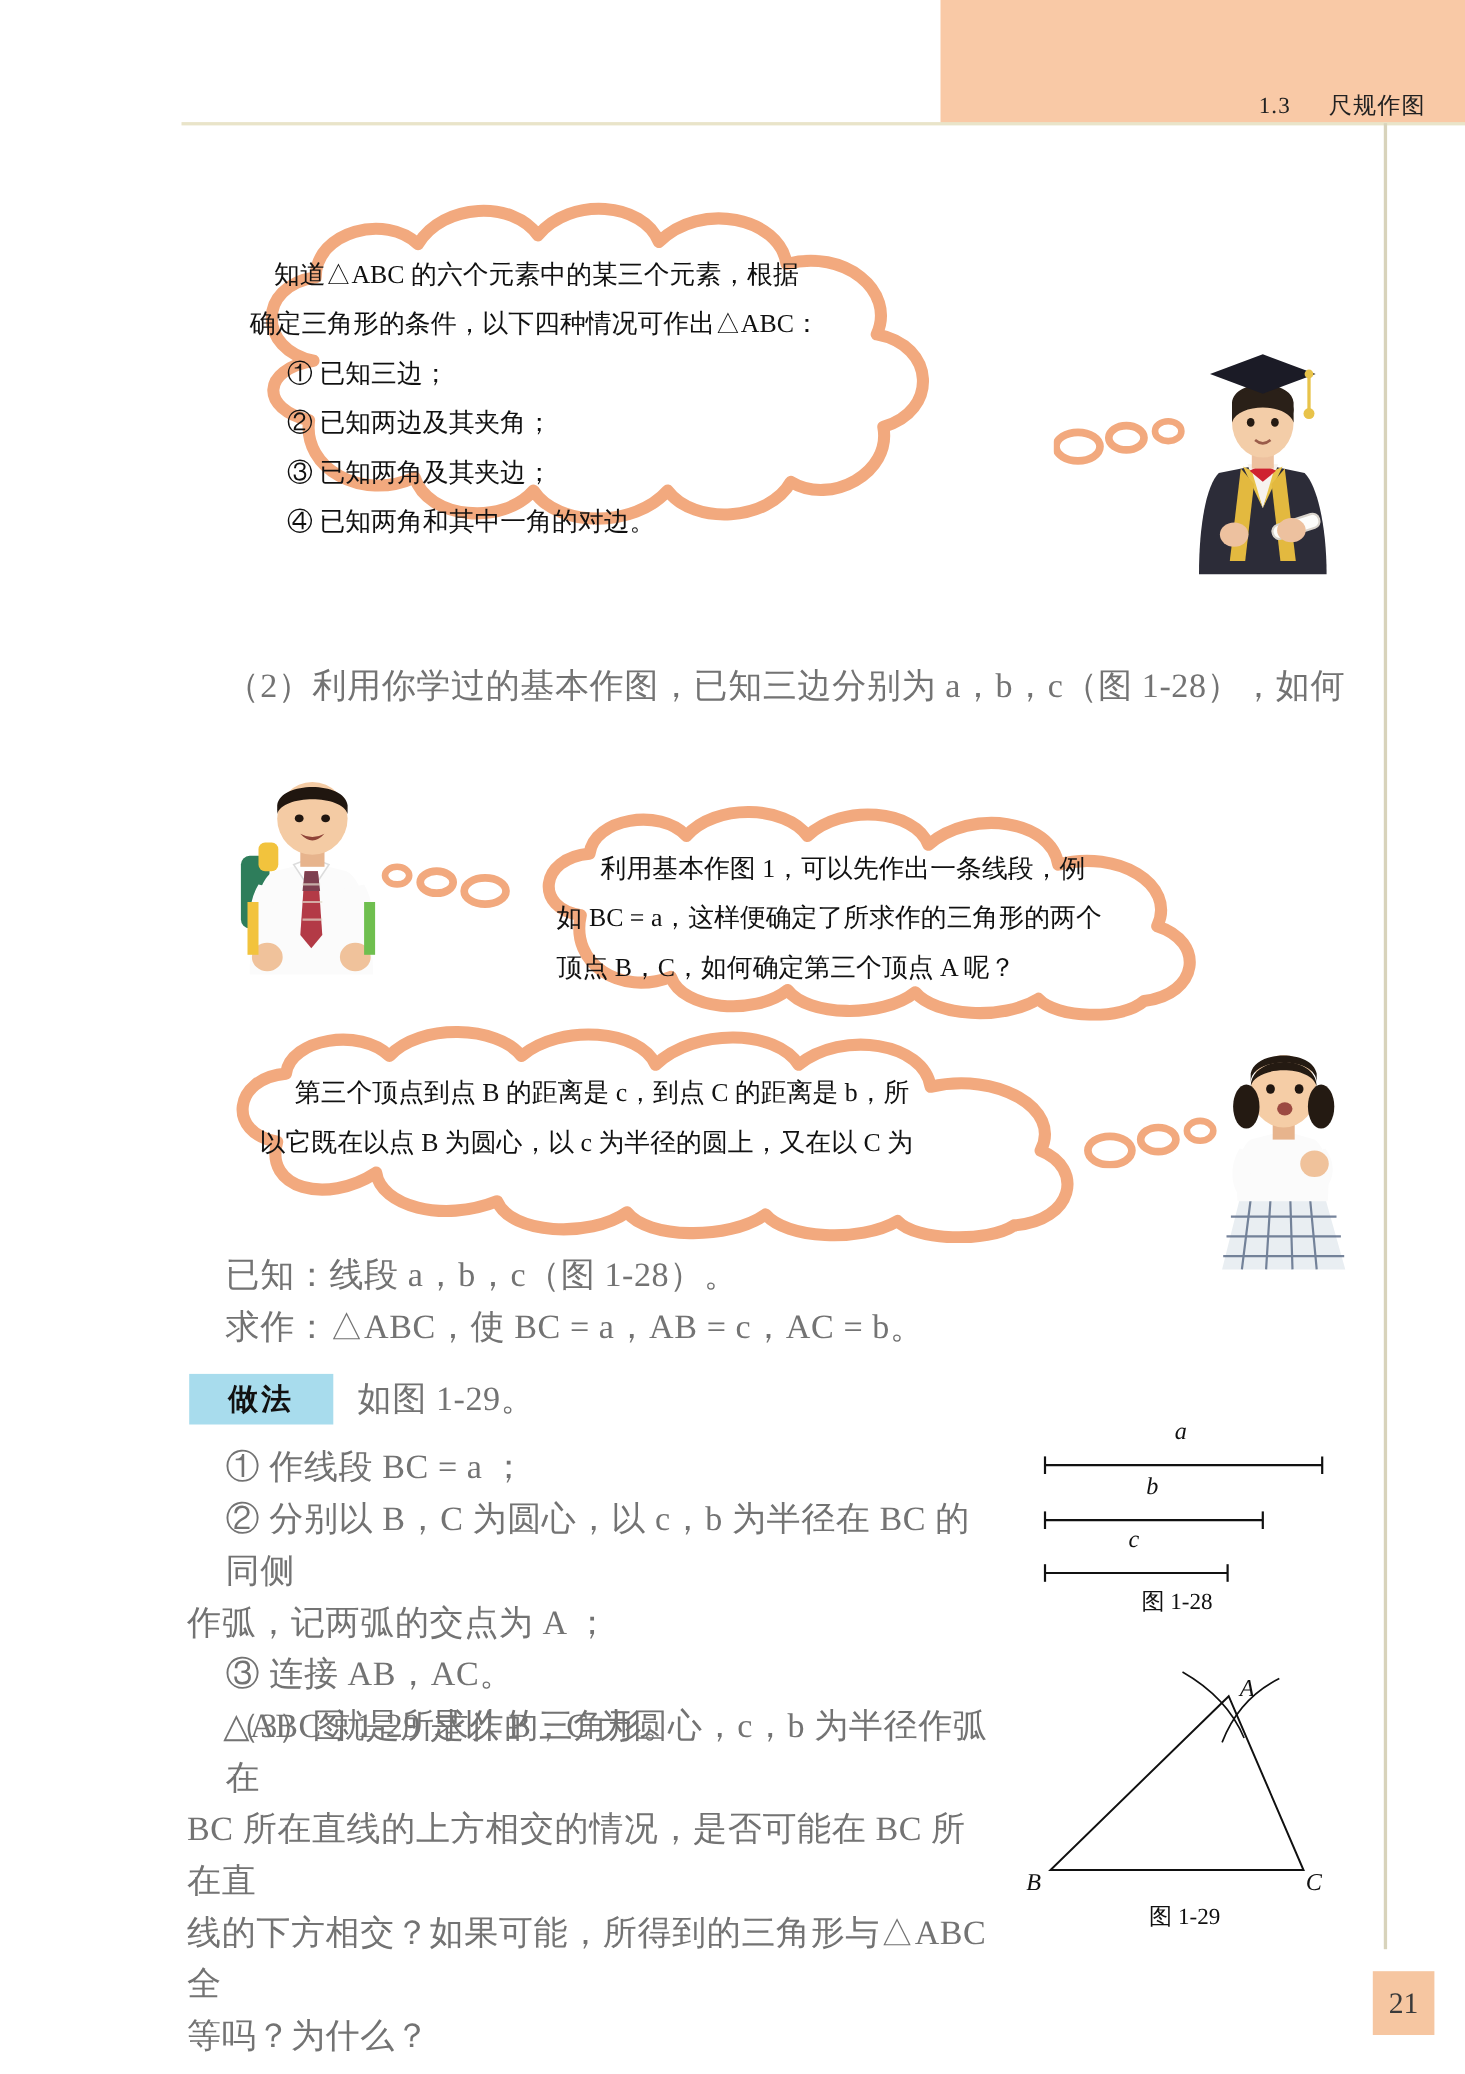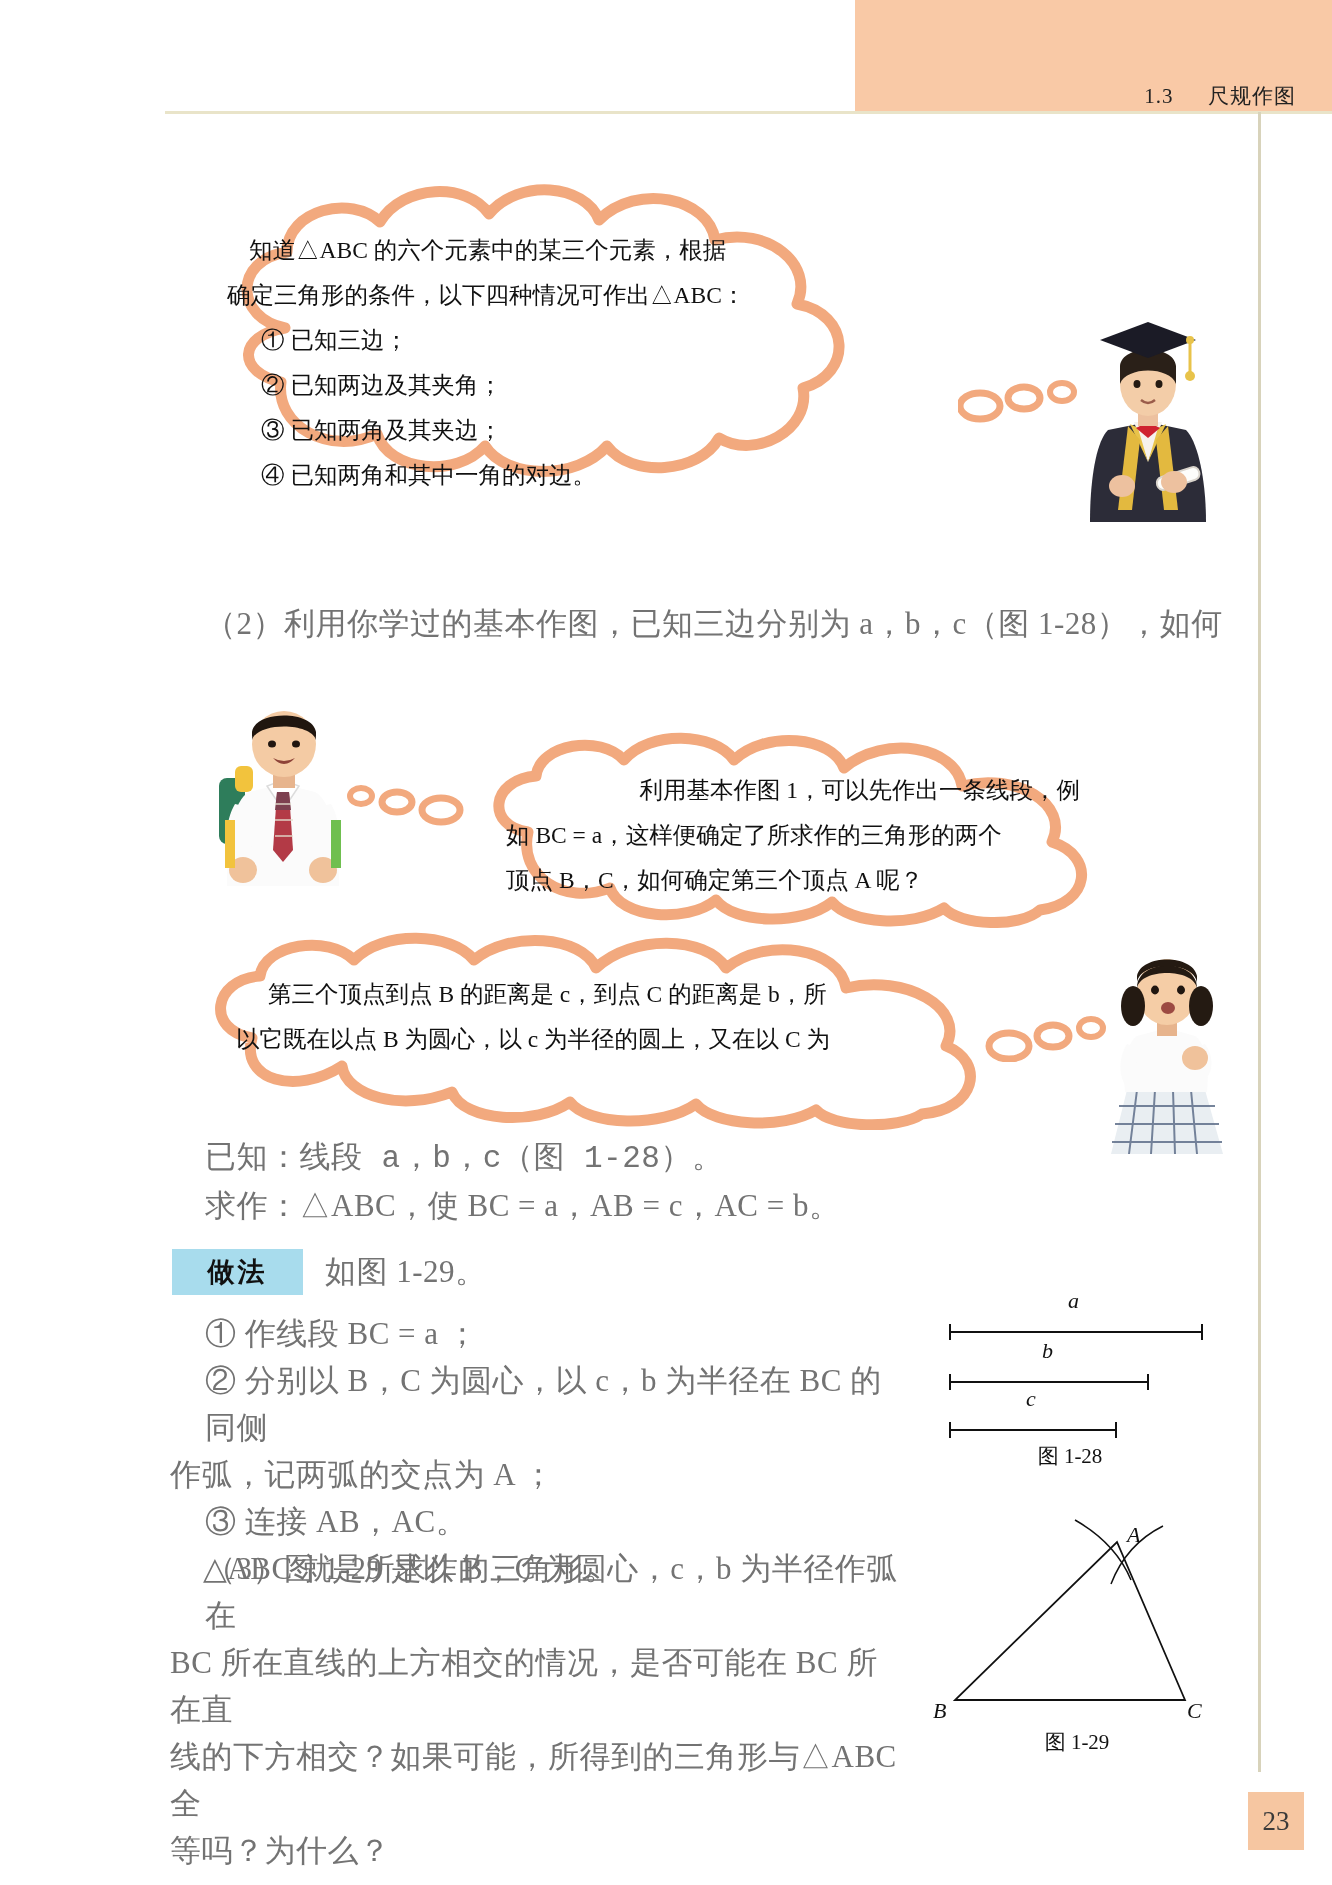--- a/index.html
+++ b/index.html
@@ -167,21 +167,21 @@
              C424,6 496,18 502,58
              C556,44 610,76 592,114
              C636,128 630,176 580,182
              C560,200 500,198 484,180
              C452,200 390,196 372,174
              C342,198 274,196 256,172
              C226,196 160,190 150,160
              C104,178 58,148 68,104 Z" fill="#ffffff" stroke="#f2a97e" stroke-width="11" stroke-linejoin="round"></path>
   </svg>
   <div class="inner" style="padding:40px 60px 0 60px;">
-    <p style="margin-left:26px;text-align:right;">利用基本作图 1，可以先作出一条线段，例</p>
+    <p style="margin-left:26px;">利用基本作图 1，可以先作出一条线段，例</p>
     <p style="margin-left:-14px;">如 BC = a，这样便确定了所求作的三角形的两个</p>
     <p style="margin-left:-14px;">顶点 B，C，如何确定第三个顶点 A 呢？</p>
   </div>
 </div>
 <svg style="position:absolute;left:335px;top:780px;" width="130" height="48">
   <ellipse cx="106" cy="30" rx="19" ry="12" fill="#fff" stroke="#f2a97e" stroke-width="7"></ellipse>
   <ellipse cx="62" cy="22" rx="15" ry="10" fill="#fff" stroke="#f2a97e" stroke-width="7"></ellipse>
   <ellipse cx="26" cy="16" rx="11" ry="8" fill="#fff" stroke="#f2a97e" stroke-width="6"></ellipse>
 </svg>
 
@@ -269,21 +269,21 @@
     <path d="M44,44 C44,20 104,20 104,44 L104,36 C100,14 48,14 44,36 Z" fill="#241a12"></path>
 
     <ellipse cx="40" cy="66" rx="12" ry="20" fill="#241a12"></ellipse>
     <ellipse cx="108" cy="66" rx="12" ry="20" fill="#241a12"></ellipse>
     <ellipse cx="62" cy="50" rx="4" ry="4.4" fill="#201610"></ellipse>
     <ellipse cx="88" cy="50" rx="4" ry="4.4" fill="#201610"></ellipse>
     <ellipse cx="75" cy="68" rx="7" ry="6" fill="#9c4a42"></ellipse>
   </svg>
 </div>
 
-<div class="body-text" style="left:205px;top:1135px;font-family:Liberation Mono, monospace;">已知：线段 a，b，c（图 1-28）。</div>
+<div class="body-text" style="left:205px;top:1135px;">已知：线段 a，b，c（图 1-28）。</div>
 <div class="body-text" style="left:205px;top:1182px;">求作：△ABC，使 BC = a，AB = c，AC = b。</div>
 
 <div class="tag" style="left:172px;top:1249px;">做法</div>
 <div class="body-text" style="left:325px;top:1248px;">如图 1-29。</div>
 
 <div class="body-text" style="left:205px;top:1310px;width:700px;">
   <div>① 作线段 BC = a ；</div>
   <div>② 分别以 B，C 为圆心，以 c，b 为半径在 BC 的同侧</div>
   <div style="margin-left:-35px;">作弧，记两弧的交点为 A ；</div>
   <div>③ 连接 AB，AC。</div>
@@ -325,13 +325,13 @@
 
     <path d="M140,10 C168,26 186,46 196,70" fill="none" stroke="#111" stroke-width="1.5"></path>
     <path d="M228,16 C204,28 186,48 176,74" fill="none" stroke="#111" stroke-width="1.5"></path>
   </svg>
   <div class="seg-label" style="left:192px;top:12px;">A</div>
   <div class="seg-label" style="left:-2px;top:188px;">B</div>
   <div class="seg-label" style="left:252px;top:188px;">C</div>
   <div class="fig-cap" style="left:62px;top:218px;width:160px;">图 1-29</div>
 </div>
 
-<div class="page-num">23</div>
+<div class="page-num">21</div>
 
 </body></html>

